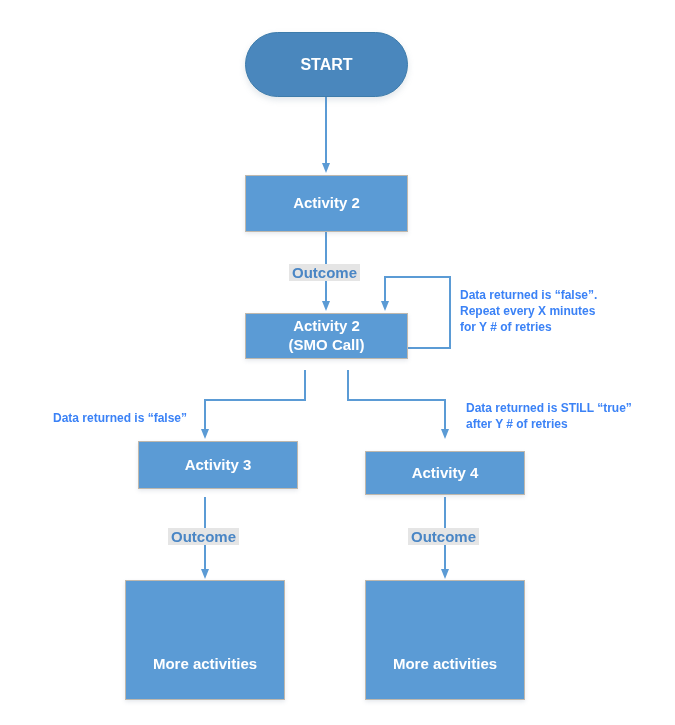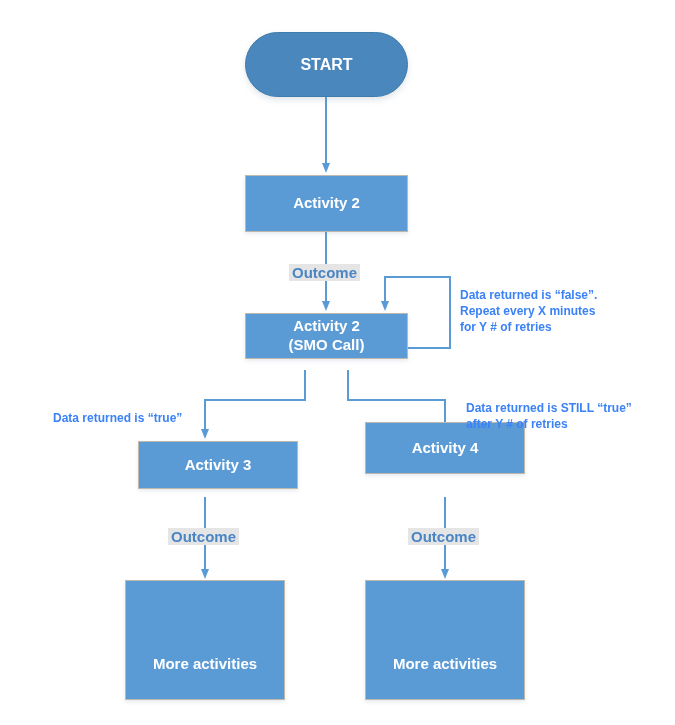--- a/index.html
+++ b/index.html
@@ -113,21 +113,21 @@
     <span>
       <span>Activity 2</span><br>
       <span>(SMO Call)</span>
     </span>
   </div>
 
   <div class="node" style="left:125px; top:441px; width:160px; height:48px;margin-left:13px;">
     <span>Activity 3</span>
   </div>
 
-  <div class="node" style="left:365px; top:422px; width:160px; height:52px;">
+  <div class="node" style="left:365px; top:451px; width:160px; height:44px;">
     <span>Activity 4</span>
   </div>
 
   <div class="node tall" style="left:125px; top:580px; width:160px; height:120px;">
     <span>More activities</span>
   </div>
 
   <div class="node tall" style="left:365px; top:580px; width:160px; height:120px;">
     <span>More activities</span>
   </div>
@@ -136,21 +136,21 @@
   <div class="edge-label" style="left:168px; top:528px;">Outcome</div>
   <div class="edge-label" style="left:408px; top:528px;">Outcome</div>
 
   <div class="annot" style="left:460px; top:287px;">
     <div>Data returned is “false”.</div>
     <div>Repeat every X minutes</div>
     <div>for Y # of retries</div>
   </div>
 
   <div class="annot" style="left:53px; top:410px;">
-    <div>Data returned is “true”</div>
+    <div>Data returned is “false”</div>
   </div>
 
   <div class="annot" style="left:466px; top:400px;">
     <div>Data returned is STILL “true”</div>
     <div>after Y # of retries</div>
   </div>
 
 </div>
 
 </body></html>

